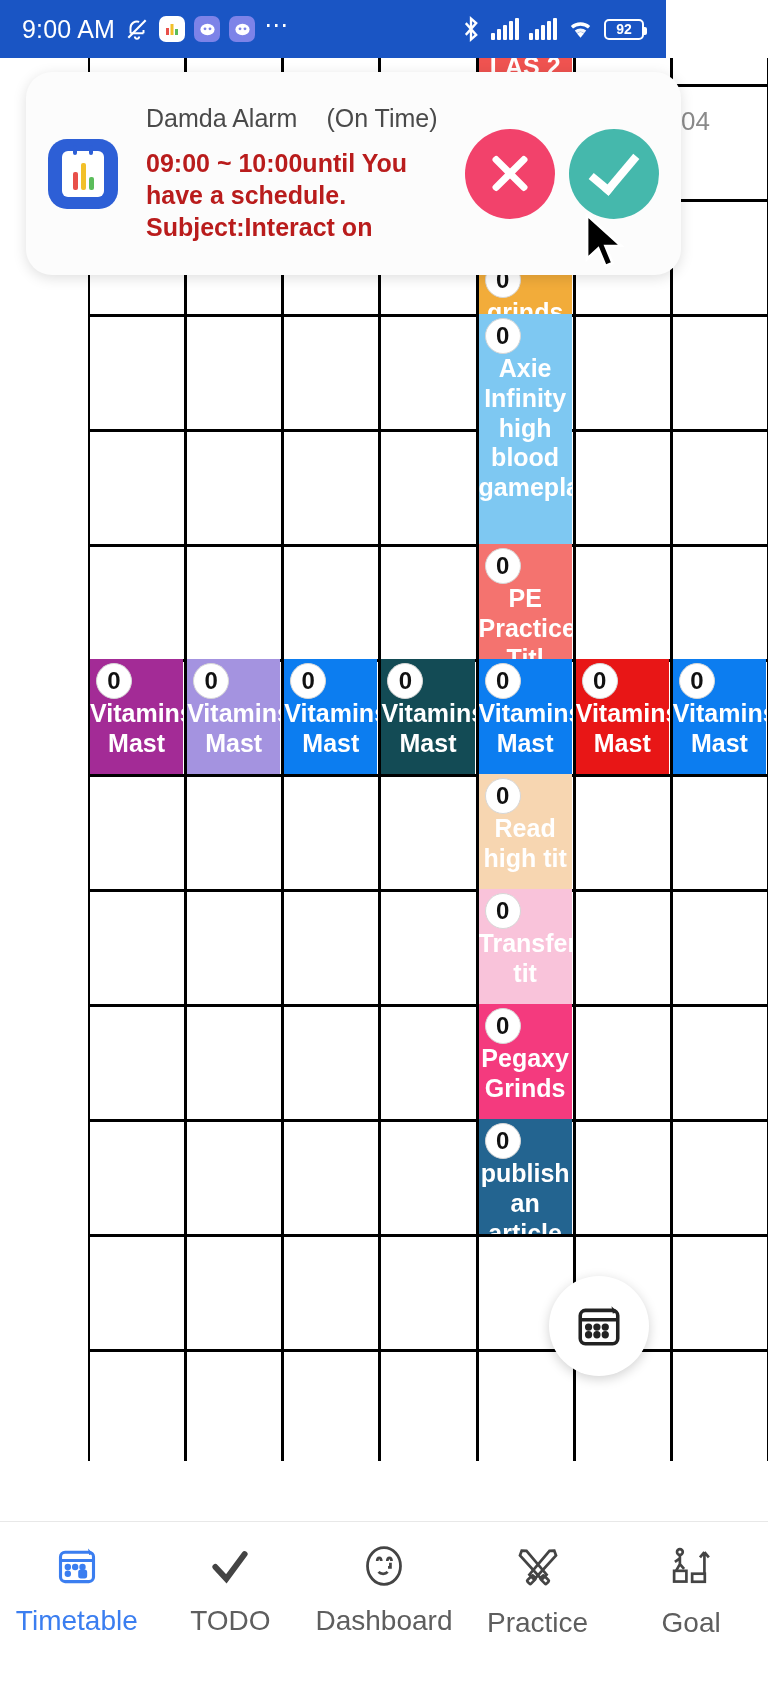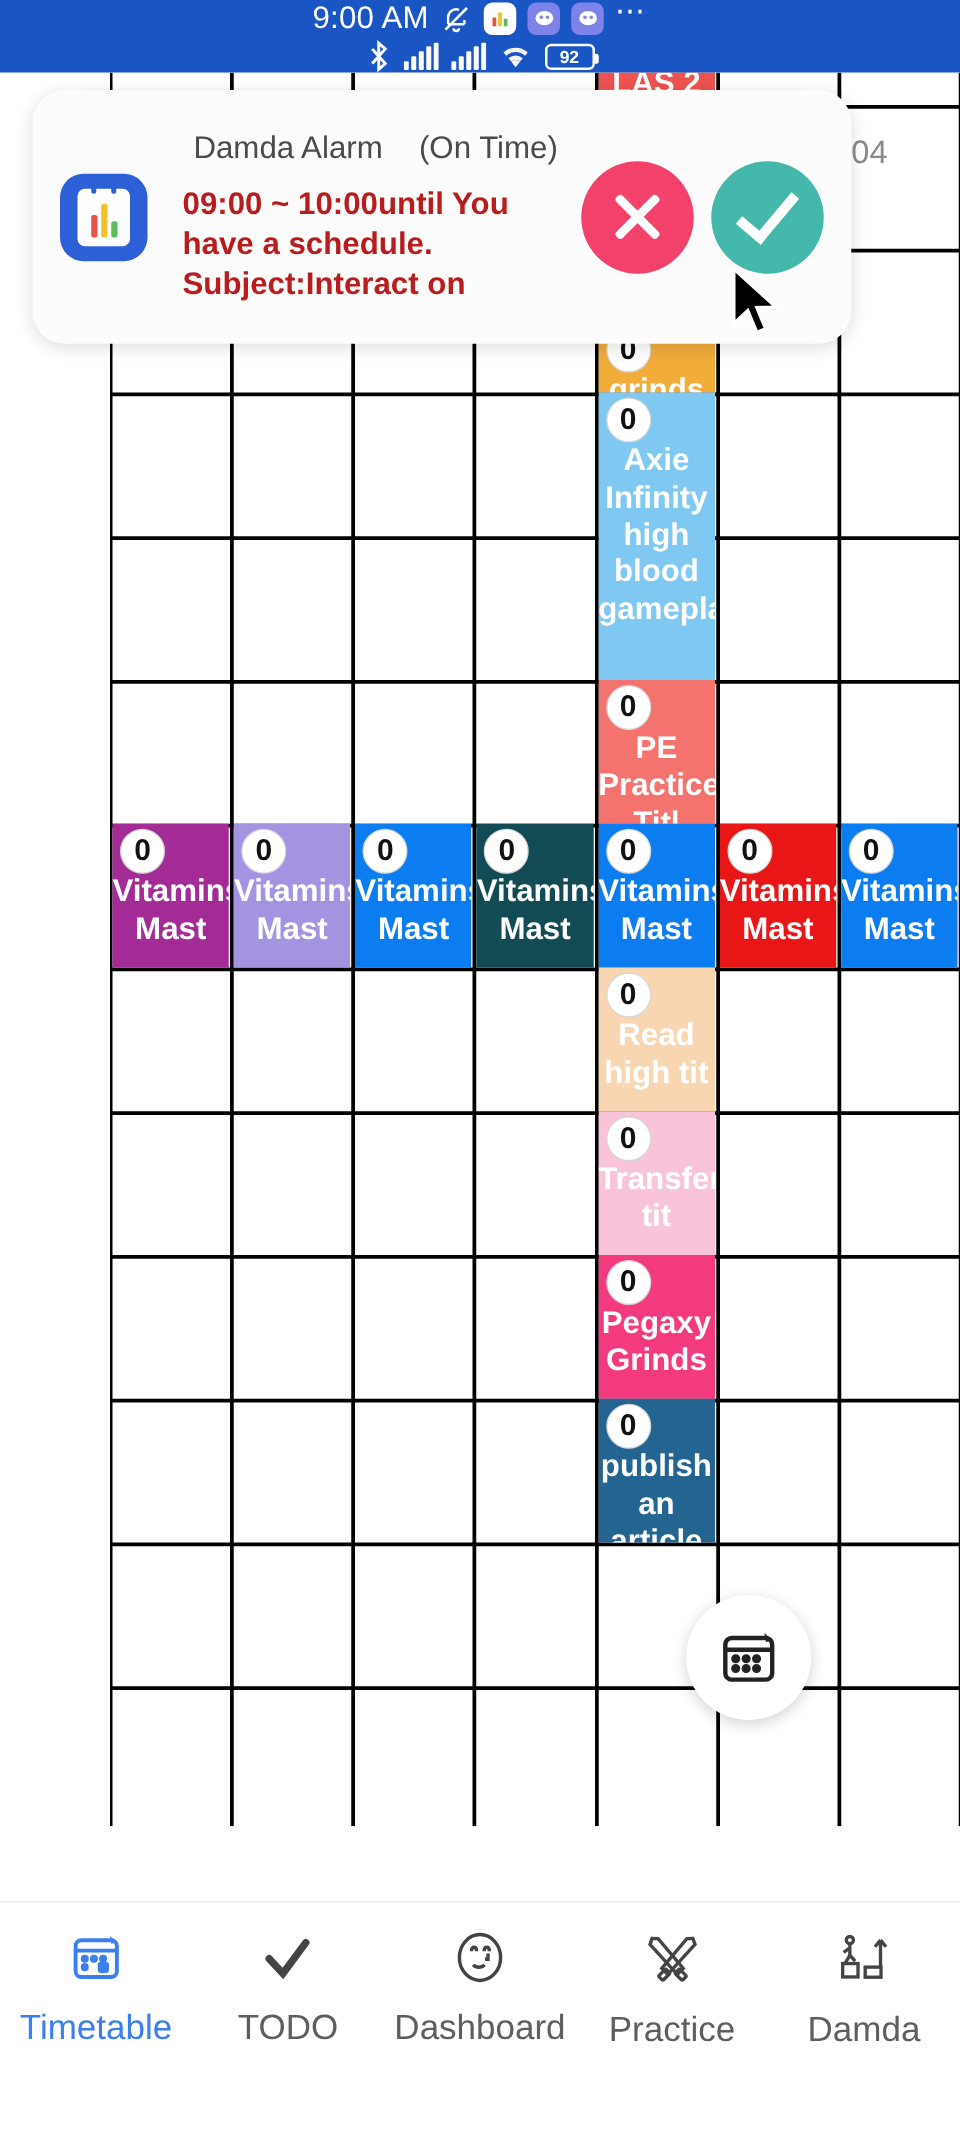--- a/index.html
+++ b/index.html
@@ -6,24 +6,24 @@
   html, body {
     width: 768px; height: 1707px;
     font-family: "Liberation Sans", sans-serif;
     background: #ffffff;
     overflow: hidden;
   }
   #app { position: relative; width: 768px; height: 1707px; overflow: hidden; }
 
   
   .statusbar {
-    position: absolute; top: 0; left: 0; width: 768px; height: 58px;
+    position: absolute; top: 0; left: 0; width: 666px; height: 58px;
     background: #1a55c4;
     display: flex; align-items: center; justify-content: space-between;
-    padding: 0 22px; color: #fff; z-index: 60; flex-direction: column;
+    padding: 0 22px; color: #fff; z-index: 60;
   }
   .sb-left { display: flex; align-items: center; gap: 9px; }
   .sb-time { font-size: 25px; font-weight: 400; letter-spacing: .2px; }
   .sb-right { display: flex; align-items: center; gap: 10px; }
   .sb-ico { display: inline-flex; align-items: center; justify-content: center; }
   .appico {
     width: 26px; height: 26px; border-radius: 7px;
     display: inline-flex; align-items: center; justify-content: center;
     font-size: 15px; line-height: 1;
   }
@@ -92,21 +92,21 @@
     content: ""; position: absolute; top: -6px; width: 4px; height: 10px;
     background: #2d5fd6; border-radius: 2px;
   }
   .notif-icon .sheet:before { left: 11px; }
   .notif-icon .sheet:after { right: 11px; }
   .bar { width: 5px; border-radius: 2px; }
   .bar.r { height: 18px; background: #e8504a; }
   .bar.y { height: 27px; background: #f2c029; }
   .bar.g { height: 13px; background: #5bbd5b; }
   .notif-text { flex: 1 1 auto; min-width: 0; padding-left: 10px; }
-  .notif-title { font-size: 25px; color: #4a4a4a; margin-bottom: 14px; text-align: center; }
+  .notif-title { font-size: 25px; color: #4a4a4a; margin-bottom: 14px; }
   .notif-title .ontime { margin-left: 22px; }
   .notif-body {
     font-size: 25px; font-weight: 700; color: #b91c1c; line-height: 1.28;
     max-height: 96px; overflow: hidden;
   }
   .notif-btns { display: flex; align-items: center; gap: 14px; margin-left: 10px; }
   .cbtn {
     width: 90px; height: 90px; border-radius: 50%;
     display: flex; align-items: center; justify-content: center;
     position: relative; flex: 0 0 auto;
@@ -360,17 +360,17 @@
         <span class="navlabel">Practice</span>
       </div>
       <div class="navitem">
         <span><svg width="46" height="46" viewBox="0 0 24 24" fill="none" stroke="#444" stroke-width="1.4">
             <circle cx="6.2" cy="4.2" r="1.5"></circle>
             <path d="M6.2 6v4.5M6.2 7.5 3.6 9.3M6.2 10.5 4.2 14M6.2 10.5 8.4 13"></path>
             <rect x="3.2" y="14" width="6.4" height="5.6"></rect>
             <rect x="12.6" y="15.5" width="6.6" height="4.2"></rect>
             <path d="M19 15.5V4.2M19 4.2 16.7 7M19 4.2 21.3 7"></path>
           </svg></span>
-        <span class="navlabel">Damda</span>
+        <span class="navlabel">Goal</span>
       </div>
     </div>
 
 </div>
 
 </body></html>

